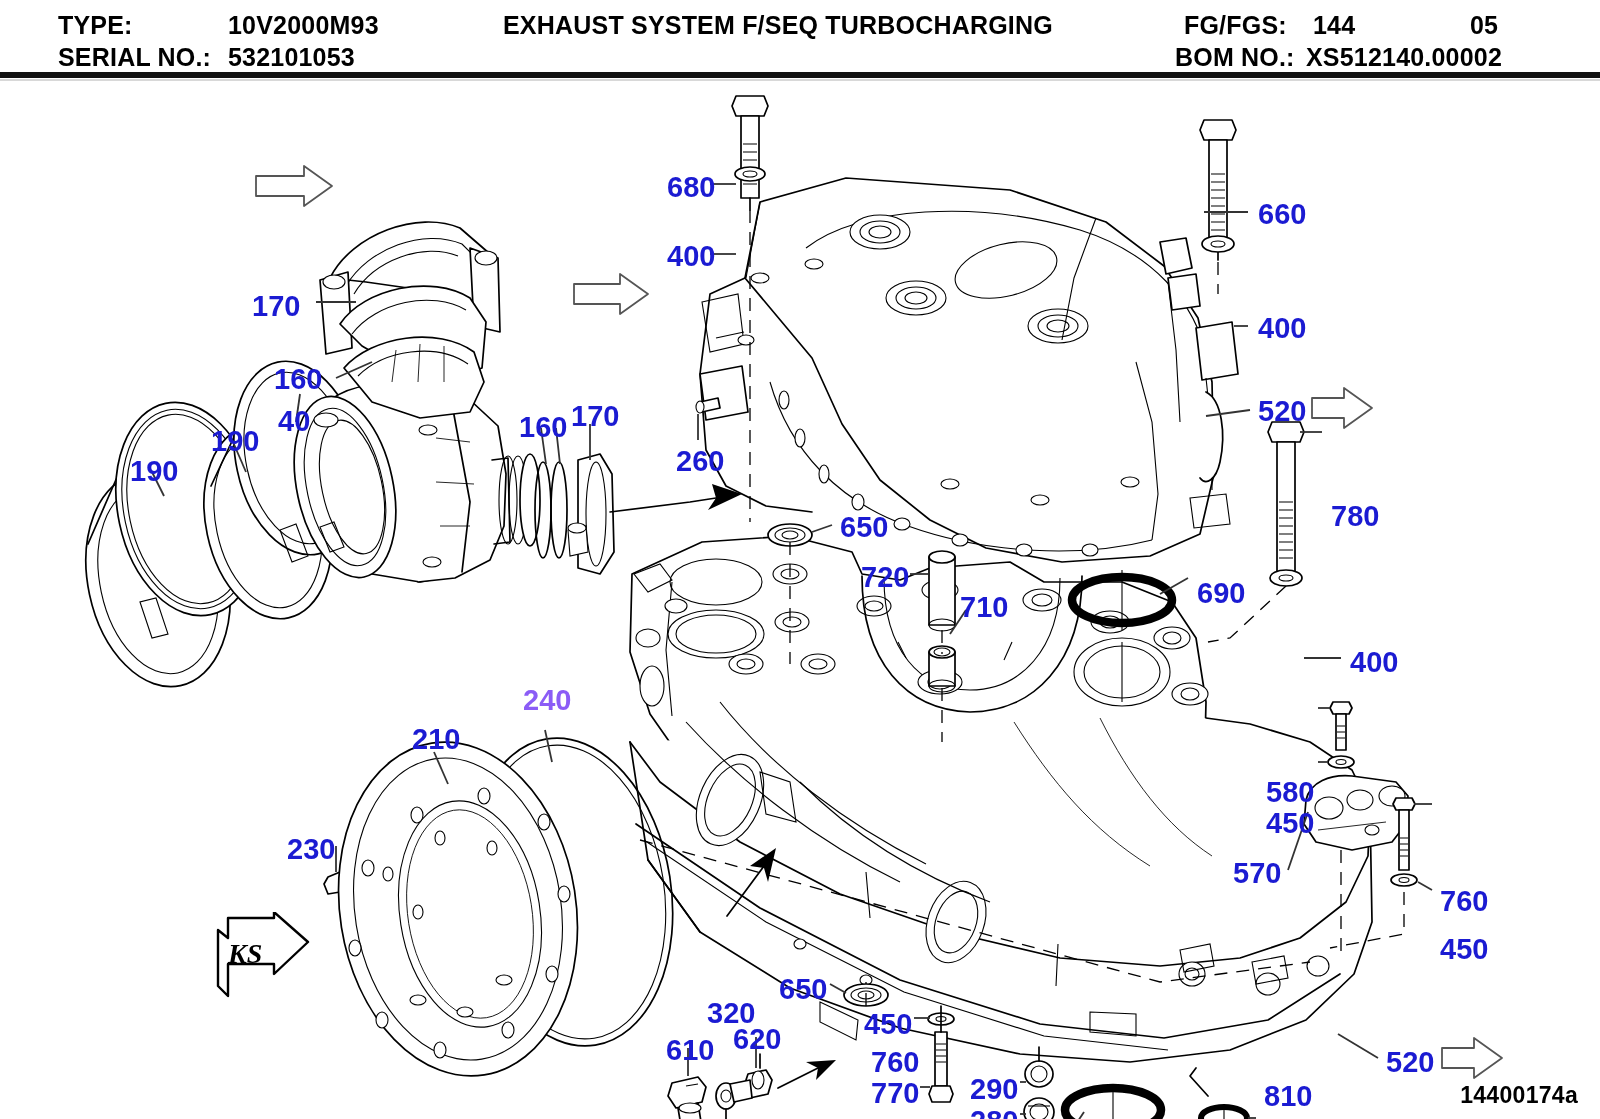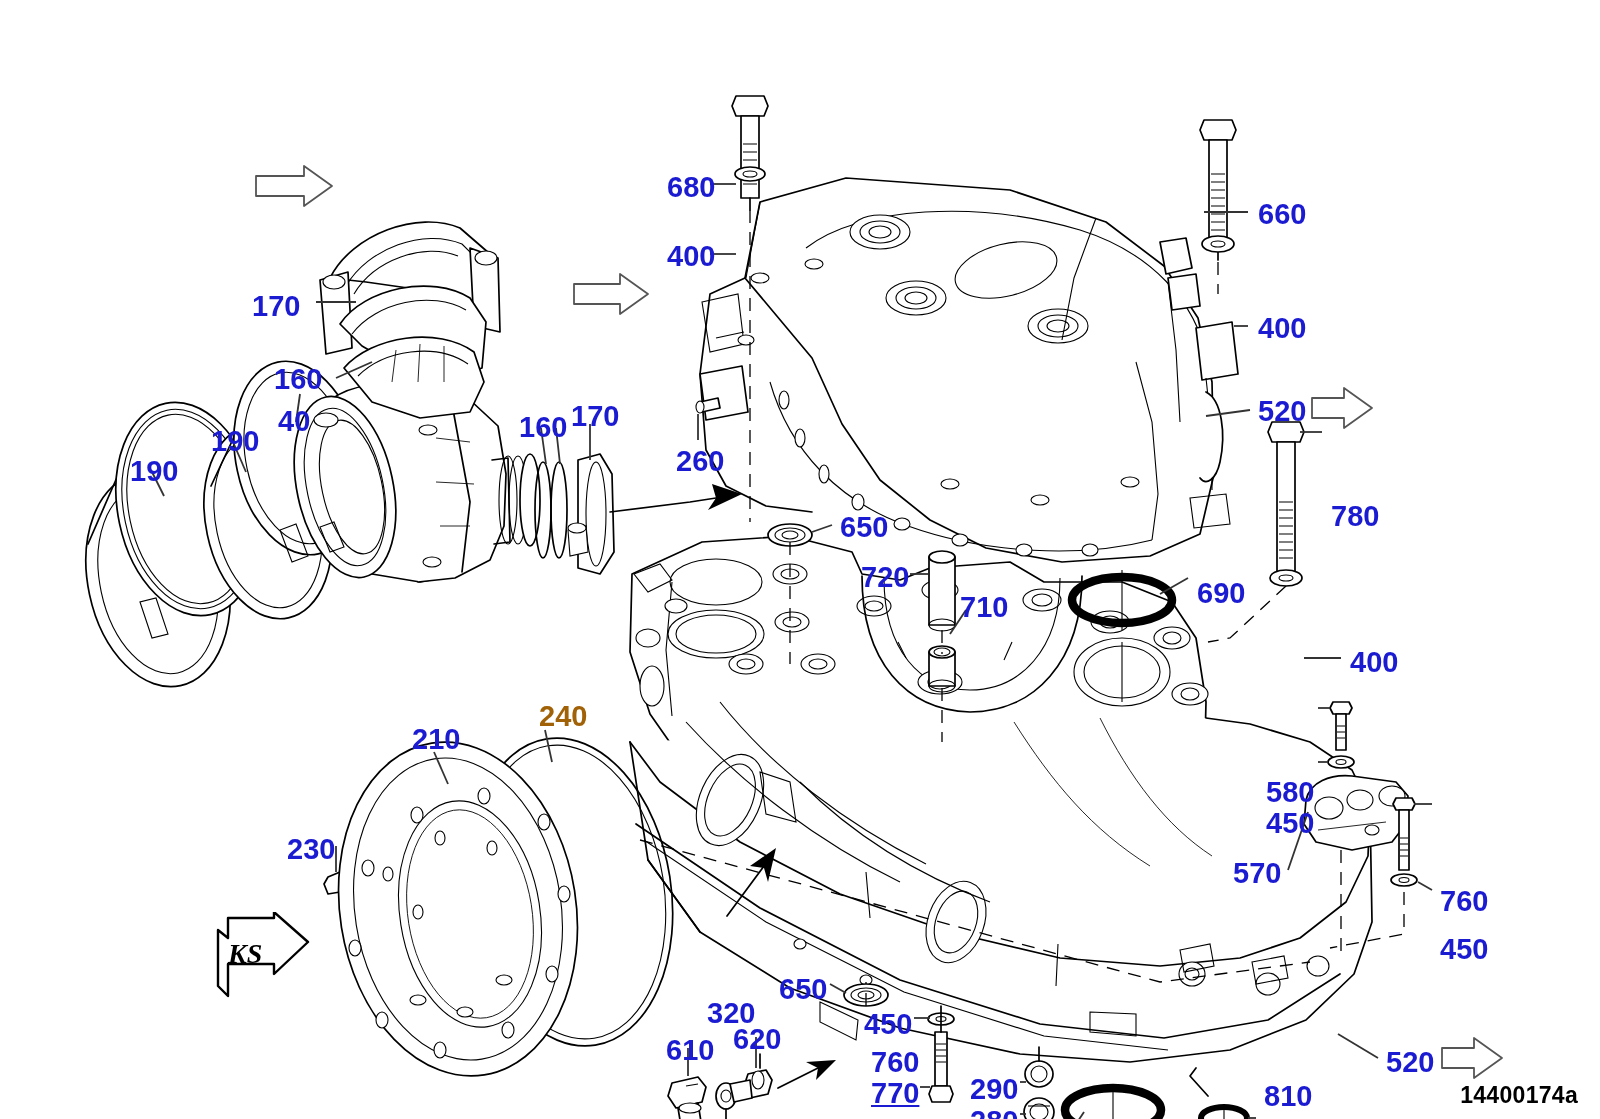--- a/index.html
+++ b/index.html
@@ -38,20 +38,34 @@
 
   
   #drawing-no{position:absolute;right:22px;bottom:10px;font-size:23px;
               font-weight:700;color:#000;letter-spacing:.3px;}
 </style>
 </head>
 <body>
 
 <div id="page">
 
+  <div id="header">
+    <div class="hdr-cell" style="left:58px;top:10px;">TYPE:</div>
+    <div class="hdr-cell" style="left:228px;top:10px;">10V2000M93</div>
+    <div class="hdr-cell" style="left:58px;top:42px;">SERIAL NO.:</div>
+    <div class="hdr-cell" style="left:228px;top:42px;">532101053</div>
+    <div class="hdr-cell" style="left:503px;top:10px;">EXHAUST SYSTEM F/SEQ TURBOCHARGING</div>
+    <div class="hdr-cell" style="left:1184px;top:10px;">FG/FGS:</div>
+    <div class="hdr-cell" style="left:1313px;top:10px;">144</div>
+    <div class="hdr-cell" style="left:1470px;top:10px;">05</div>
+    <div class="hdr-cell" style="left:1175px;top:42px;">BOM NO.:</div>
+    <div class="hdr-cell" style="left:1306px;top:42px;">XS512140.00002</div>
+    <div id="hdr-rule"></div>
+    <div id="hdr-rule2"></div>
+  </div>
 
   <div id="canvas">
 
     <svg id="artwork" viewBox="0 0 1600 1037" xmlns="http://www.w3.org/2000/svg">
       <defs>
         <style>
           .ln   { fill:none; stroke:#000; stroke-width:1.7; stroke-linejoin:round; stroke-linecap:round; }
           .lnf  { fill:#fff; stroke:#000; stroke-width:1.7; stroke-linejoin:round; stroke-linecap:round; }
           .thin { fill:none; stroke:#000; stroke-width:1.1; }
           .thinf{ fill:#fff; stroke:#000; stroke-width:1.1; }
@@ -565,29 +579,29 @@
         <div class="callout" style="left: 960px; top: 511px; color: rgb(27, 27, 210);">710</div>
         <div class="callout" style="left: 1197px; top: 481px; color: rgb(27, 27, 210); margin-top: 16px;">690</div>
         <div class="callout" style="left: 1331px; top: 420px; color: rgb(27, 27, 210);">780</div>
         <div class="callout" style="left: 1350px; top: 566px; color: rgb(27, 27, 210);">400</div>
         <div class="callout" style="left: 1266px; top: 696px; color: rgb(27, 27, 210);">580</div>
         <div class="callout" style="left: 1266px; top: 727px; color: rgb(27, 27, 210);">450</div>
         <div class="callout" style="left: 1233px; top: 777px; color: rgb(27, 27, 210);">570</div>
         <div class="callout" style="left: 1440px; top: 805px; color: rgb(27, 27, 210);">760</div>
         <div class="callout" style="left: 1440px; top: 853px; color: rgb(27, 27, 210);">450</div>
         <div class="callout" style="left: 412px; top: 643px; color: rgb(27, 27, 210);">210</div>
-        <div class="callout" style="left: 523px; top: 620px; color: #a16207; margin-left: 16px;">240</div>
+        <div class="callout" style="left: 523px; top: 604px; color: #8b5cf6;">240</div>
         <div class="callout" style="left: 287px; top: 753px; color: rgb(27, 27, 210);">230</div>
         <div class="callout" style="left: 707px; top: 897px; color: rgb(27, 27, 210); margin-top: 20px;">320</div>
         <div class="callout" style="left: 779px; top: 893px; color: rgb(27, 27, 210);">650</div>
         <div class="callout" style="left: 864px; top: 928px; color: rgb(27, 27, 210);">450</div>
         <div class="callout" style="left: 666px; top: 954px; color: rgb(27, 27, 210);">610</div>
         <div class="callout" style="left: 733px; top: 943px; color: rgb(27, 27, 210);">620</div>
         <div class="callout" style="left: 871px; top: 966px; color: rgb(27, 27, 210);">760</div>
-        <div class="callout" style="left: 871px; top: 997px; color: rgb(27, 27, 210); text-decoration: underline;">770</div>
+        <div class="callout" style="left: 871px; top: 997px; color: rgb(27, 27, 210);">770</div>
         <div class="callout" style="left: 970px; top: 993px; color: rgb(27, 27, 210);">290</div>
         <div class="callout" style="left: 970px; top: 1025px; color: rgb(27, 27, 210);">280</div>
         <div class="callout" style="left: 1264px; top: 1000px; color: rgb(27, 27, 210);">810</div>
         <div class="callout" style="left: 1386px; top: 966px; color: rgb(27, 27, 210);">520</div>
       </div>
 
     <svg id="leaders" viewBox="0 0 1600 1037" xmlns="http://www.w3.org/2000/svg">
       <g>
         <path class="aro" d="M256 94 L304 94 L304 84 L332 104 L304 124 L304 114 L256 114 Z"></path>
         <path class="aro" d="M574 202 L620 202 L620 192 L648 212 L620 232 L620 222 L574 222 Z"></path>

